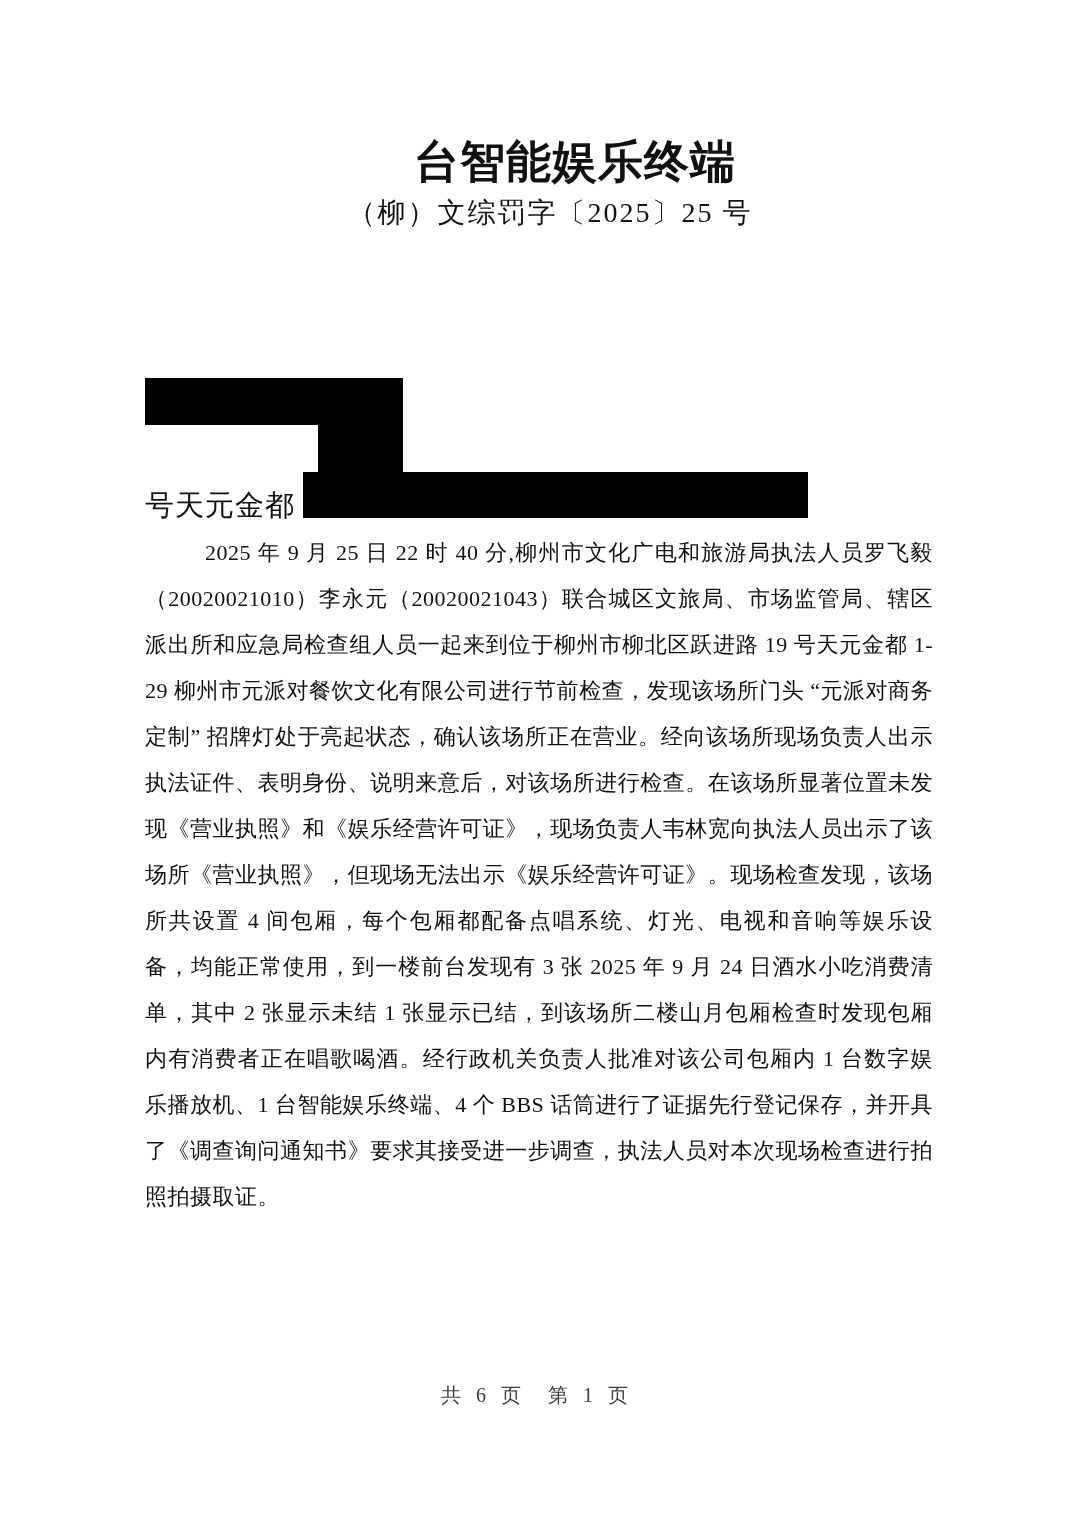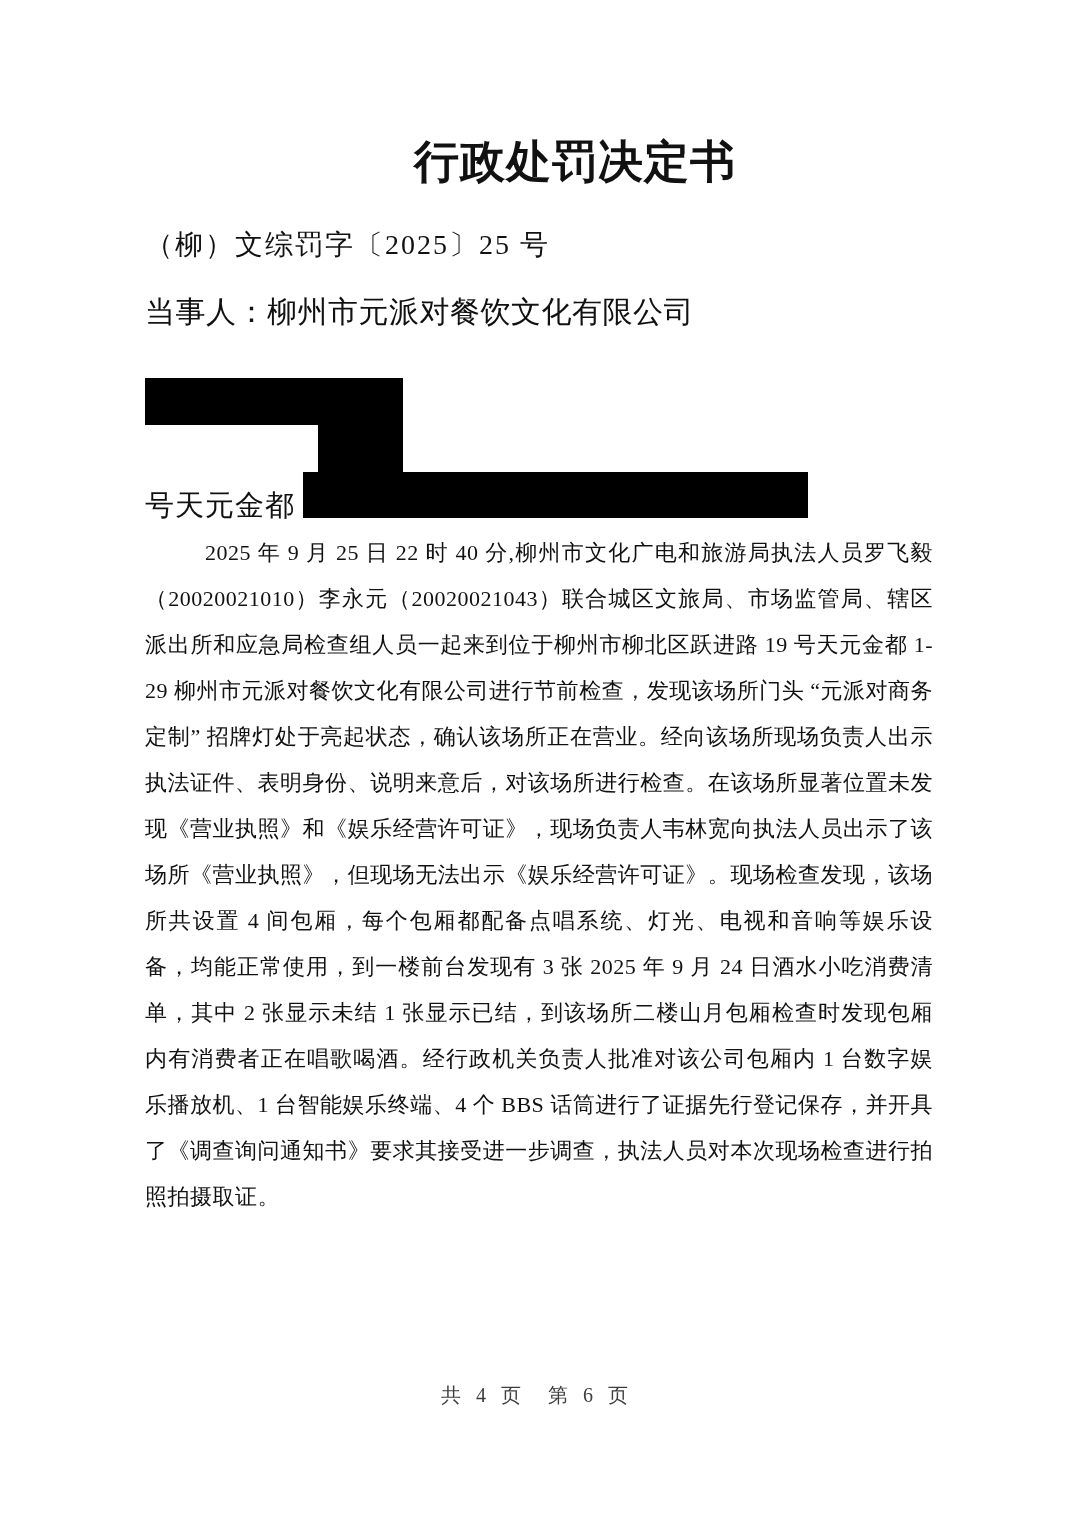--- a/index.html
+++ b/index.html
@@ -26,25 +26,24 @@
     font-size: 45px;
     font-weight: bold;
     letter-spacing: 1px;
     white-space: nowrap;
   }
   .doc-number {
     position: absolute;
     top: 194px;
     left: 145px;
     width: 810px;
-    text-align: left;
+    text-align: center;
     font-size: 28px;
     letter-spacing: 2px;
     white-space: nowrap;
-    margin-top: 32px;
   }
   .party-line {
     position: absolute;
     top: 292px;
     left: 145px;
     width: 790px;
     font-size: 30px;
     letter-spacing: 0.5px;
     white-space: nowrap;
   }
@@ -105,35 +104,34 @@
   .page-footer .gap {
     display: inline-block;
     width: 22px;
   }
 </style>
 </head>
 <body>
 
 <div class="page">
 
-  <div class="doc-title">行政处罚决定书</div>
+  <div class="doc-title">台智能娱乐终端</div>
 
   <div class="doc-number">（柳）文综罚字〔2025〕25 号</div>
 
-  <div class="party-line">当事人：柳州市元派对餐饮文化有限公司</div>
 
 
   <div class="redaction redaction-a"></div>
 
 
   <div class="redaction redaction-b"></div>
 
   <div class="premises-label">号天元金都：</div>
 
   <div class="redaction redaction-c"></div>
 
   <div class="body-paragraph">2025 年 9 月 25 日 22 时 40 分,柳州市文化广电和旅游局执法人员罗飞毅（20020021010）李永元（20020021043）联合城区文旅局、市场监管局、辖区派出所和应急局检查组人员一起来到位于柳州市柳北区跃进路 19 号天元金都 1-29 柳州市元派对餐饮文化有限公司进行节前检查，发现该场所门头 “元派对商务定制” 招牌灯处于亮起状态，确认该场所正在营业。经向该场所现场负责人出示执法证件、表明身份、说明来意后，对该场所进行检查。在该场所显著位置未发现《营业执照》和《娱乐经营许可证》，现场负责人韦林宽向执法人员出示了该场所《营业执照》，但现场无法出示《娱乐经营许可证》。现场检查发现，该场所共设置 4 间包厢，每个包厢都配备点唱系统、灯光、电视和音响等娱乐设备，均能正常使用，到一楼前台发现有 3 张 2025 年 9 月 24 日酒水小吃消费清单，其中 2 张显示未结 1 张显示已结，到该场所二楼山月包厢检查时发现包厢内有消费者正在唱歌喝酒。经行政机关负责人批准对该公司包厢内 1 台数字娱乐播放机、1 台智能娱乐终端、4 个 BBS 话筒进行了证据先行登记保存，并开具了《调查询问通知书》要求其接受进一步调查，执法人员对本次现场检查进行拍照拍摄取证。</div>
 
   <div class="page-footer">
-    <span>共 4 页</span><span class="gap"></span><span>第 6 页</span>
+    <span>共 6 页</span><span class="gap"></span><span>第 1 页</span>
   </div>
 
 </div>
 
 </body></html>

